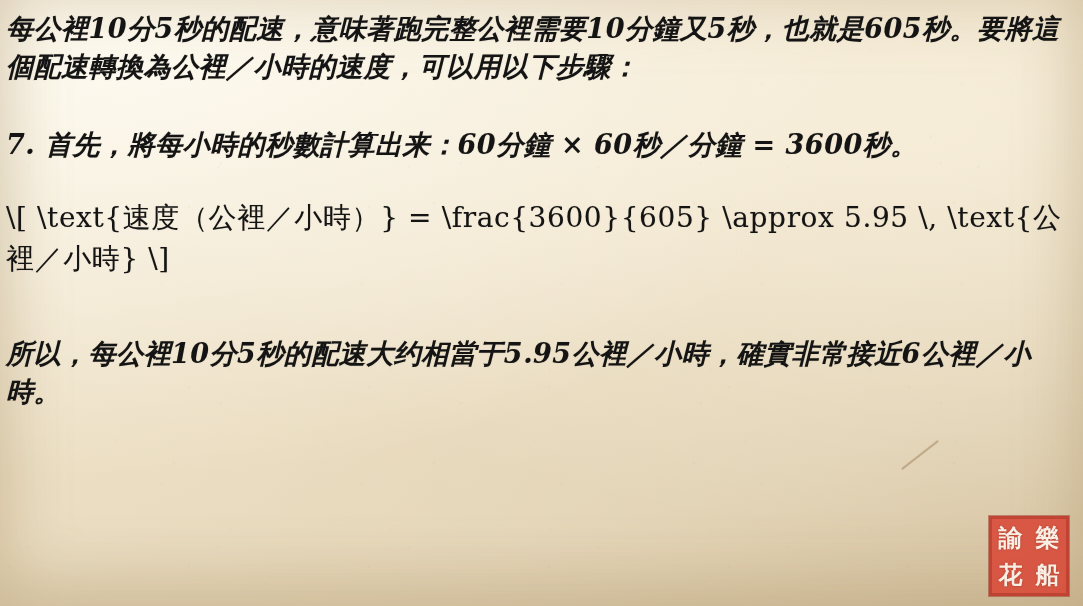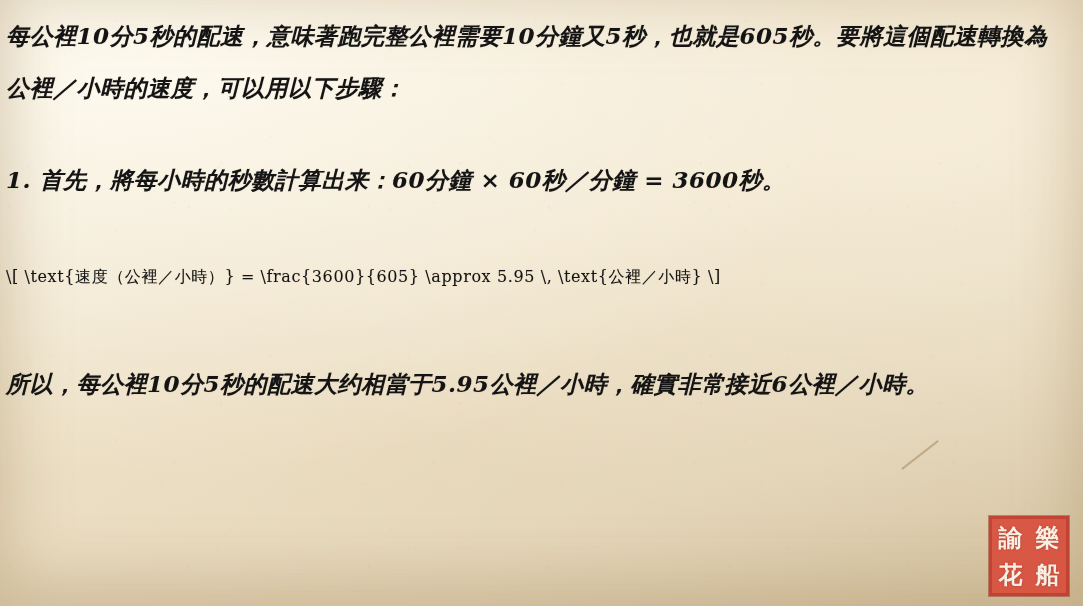--- a/index.html
+++ b/index.html
@@ -54,44 +54,44 @@
     position: absolute;
     left: 0;
     top: 0;
     width: 1083px;
     padding: 8px 14px 0 6px;
     box-sizing: border-box;
     color: #111;
   }
 
   .para {
-    font-size: 23px;
-    line-height: 52px;
+    font-size: 27px;
+    line-height: 38px;
     letter-spacing: 0.5px;
     color: #141414;
     margin: 0;
     text-shadow: 0 0 1px rgba(40,30,15,0.25);
   }
 
   .cjk {
     font-family: "DejaVu Serif", "Liberation Serif", serif;
     font-style: italic;
     font-weight: 600;
   }
 
   .block-intro { margin-top: 2px; }
   .block-steps { margin-top: 40px; }
   .step { margin: 0; }
   .block-math {
-    margin-top: 46px;
+    margin-top: 33px;
     font-family: "DejaVu Serif", "Liberation Serif", serif;
     font-style: normal;
     font-weight: 400;
-    font-size: 16px;
-    line-height: 50px;
+    font-size: 28px;
+    line-height: 41px;
     letter-spacing: 0.6px;
   }
   .block-conc { margin-top: 56px; }
 
   .stamp {
     position: absolute;
     right: 14px;
     bottom: 10px;
     width: 74px;
     height: 74px;
@@ -128,21 +128,21 @@
 <body>
 
 <div class="page">
   <div class="grain"></div>
   <div class="edge-shade"></div>
 
   <div class="content">
     <p class="para cjk block-intro">每公裡10分5秒的配速，意味著跑完整公裡需要10分鐘又5秒，也就是605秒。要將這個配速轉換為公裡／小時的速度，可以用以下步驟：</p>
 
     <div class="block-steps">
-      <p class="para cjk step">1. 首先，將每小時的秒數計算出来：60分鐘 × 60秒／分鐘 = 3600秒。</p>
+      <p class="para cjk step">7. 首先，將每小時的秒數計算出来：60分鐘 × 60秒／分鐘 = 3600秒。</p>
     </div>
 
     <p class="para block-math">\[ \text{速度（公裡／小時）} = \frac{3600}{605} \approx 5.95 \, \text{公裡／小時} \]</p>
 
     <p class="para cjk block-conc">所以，每公裡10分5秒的配速大约相當于5.95公裡／小時，確實非常接近6公裡／小時。</p>
   </div>
 
   <div class="scratch"></div>
 
   <div class="stamp">

